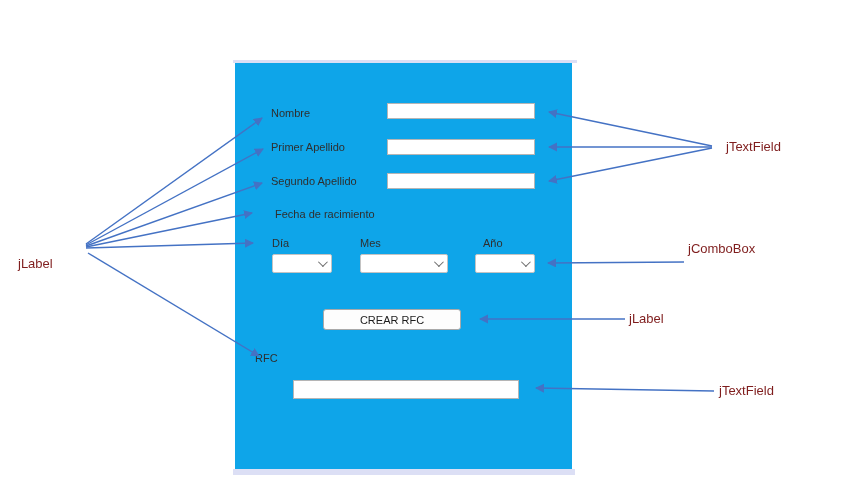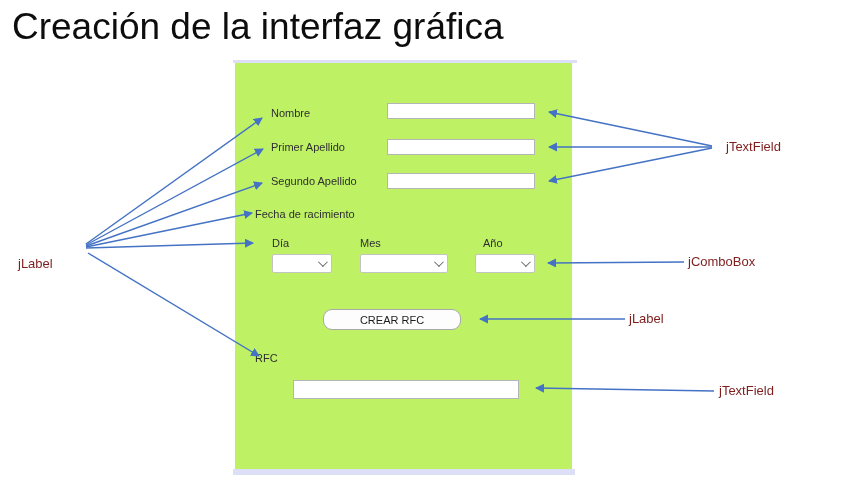--- a/index.html
+++ b/index.html
@@ -35,49 +35,48 @@
     padding:0 6px 0 4px; cursor:default;
   }
   .combo .val { font-size:11px; color:#222; }
   .chevron {
     width:6px; height:6px; border-right:1.4px solid #6d6d6d;
     border-bottom:1.4px solid #6d6d6d; transform:rotate(45deg) translateY(-2px);
     display:inline-block;
   }
   .btn {
     position:absolute; background:#fdfdfd; border:1px solid #a9a9a9;
-    border-radius:9px; font-size:11px; color:#1c1c1c;
+    border-radius:3px; font-size:11px; color:#1c1c1c;
     font-family:"Liberation Sans", sans-serif; box-sizing:border-box;
   }
   .ann {
     position:absolute; font-size:13px; color:#7f1d1d; white-space:nowrap;
   }
   .arrows { position:absolute; left:0; top:0; pointer-events:none; }
 </style>
 </head>
 <body>
 
 <div class="page">
 
-  <h1 class="title">Creación de la interfaz gráfica</h1>
 
   <div class="panel-topstrip" style="background: rgb(220, 223, 245);"></div>
 
-  <div class="panel" style="background: #bef264;">
+  <div class="panel" style="background: #0ea5e9;">
 
     <span class="flabel" style="left:36px; top:44px">Nombre</span>
     <input class="tfield" style="left: 152px; top: 40px; width: 148px; height: 16px;" value="">
 
     <span class="flabel" style="left:36px; top:78px">Primer Apellido</span>
     <input class="tfield" style="left: 152px; top: 76px; width: 148px; height: 16px;" value="">
 
     <span class="flabel" style="left:36px; top:112px">Segundo Apellido</span>
     <input class="tfield" style="left: 152px; top: 110px; width: 148px; height: 16px;" value="">
 
-    <span class="flabel" style="left:20px; top:145px">Fecha de racimiento</span>
+    <span class="flabel" style="left:40px; top:145px">Fecha de racimiento</span>
 
     <span class="flabel" style="left:37px; top:174px">Día</span>
     <span class="flabel" style="left:125px; top:174px">Mes</span>
     <span class="flabel" style="left:248px; top:174px">Año</span>
 
     <div class="combo" style="left:37px; top:191px; width:60px">
       <span class="val"></span>
       <span class="chevron"></span>
     </div>
     <div class="combo" style="left:125px; top:191px; width:88px">
@@ -115,17 +114,17 @@
     <line x1="712" y1="147" x2="549" y2="147" stroke-width="1.4" marker-end="url(#ah)" stroke="#4472c4"></line>
     <line x1="712" y1="148" x2="549" y2="181" stroke-width="1.4" marker-end="url(#ah)" stroke="#4472c4"></line>
 
     <line x1="684" y1="262" x2="548" y2="263" stroke-width="1.4" marker-end="url(#ah)" stroke="#4472c4"></line>
     <line x1="625" y1="319" x2="480" y2="319" stroke-width="1.4" marker-end="url(#ah)" stroke="#4472c4"></line>
     <line x1="714" y1="391" x2="536" y2="388" stroke-width="1.4" marker-end="url(#ah)" stroke="#4472c4"></line>
   </svg>
 
   <span class="ann" style="left:18px; top:256px">jLabel</span>
   <span class="ann" style="left:726px; top:139px">jTextField</span>
-  <span class="ann" style="left:688px; top:254px">jComboBox</span>
+  <span class="ann" style="left:688px; top:241px">jComboBox</span>
   <span class="ann" style="left:629px; top:311px">jLabel</span>
   <span class="ann" style="left:719px; top:383px">jTextField</span>
 
 </div>
 
 </body></html>

